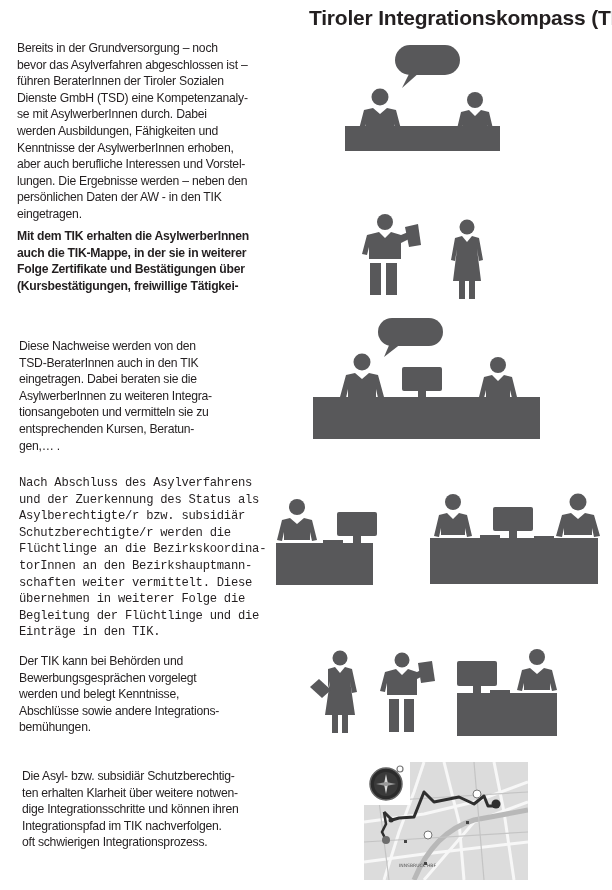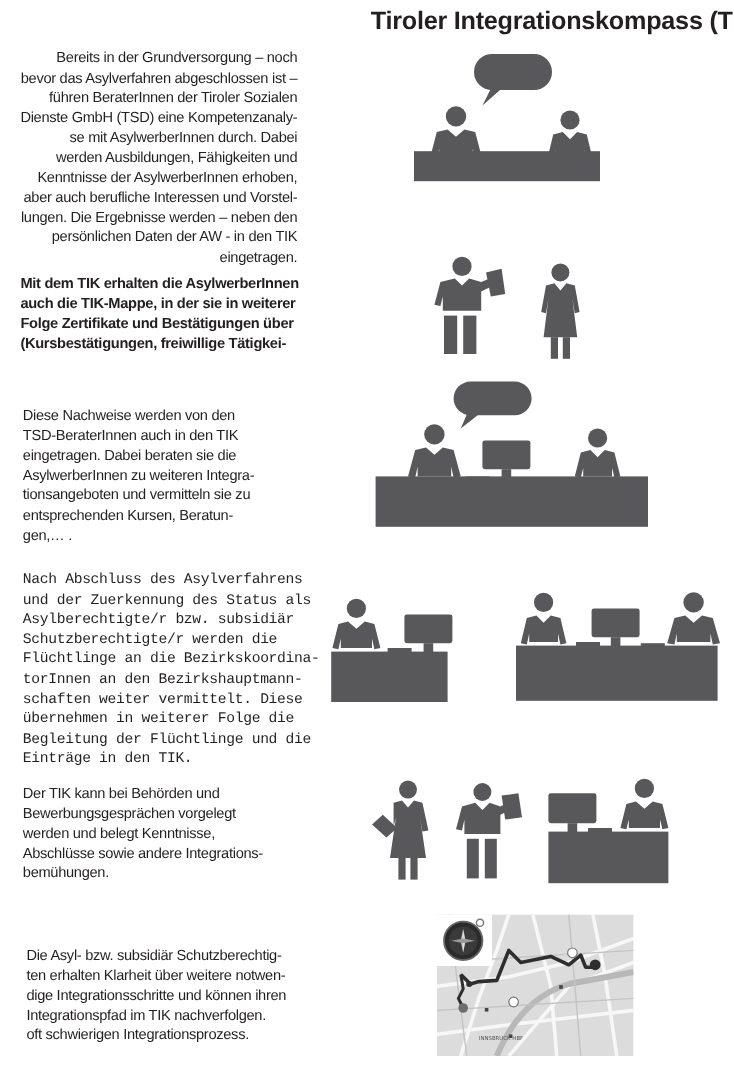--- a/index.html
+++ b/index.html
@@ -11,21 +11,21 @@
   .para span { display: block; white-space: nowrap; }
   .illus { position: absolute; }
   .illus svg { display: block; }
   .fill { fill: #58585a; }
 </style>
 </head>
 <body>
 
 <div class="title">Tiroler Integrationskompass (TIK)</div>
 
-<p class="para" style="left:17px; top:40px;text-align:right;">
+<p class="para" style="left:17px; top:40px;">
   <span>Bereits in der Grundversorgung – noch</span>
   <span>bevor das Asylverfahren abgeschlossen ist –</span>
   <span>führen BeraterInnen der Tiroler Sozialen</span>
   <span>Dienste GmbH (TSD) eine Kompetenzanaly-</span>
   <span>se mit AsylwerberInnen durch. Dabei</span>
   <span>werden Ausbildungen, Fähigkeiten und</span>
   <span>Kenntnisse der AsylwerberInnen erhoben,</span>
   <span>aber auch berufliche Interessen und Vorstel-</span>
   <span>lungen. Die Ergebnisse werden – neben den</span>
   <span>persönlichen Daten der AW - in den TIK</span>
@@ -187,21 +187,21 @@
       <rect class="fill" x="185" y="45" width="20" height="4"></rect>
     </g>
     <g>
       <circle class="fill" cx="232" cy="12" r="8"></circle>
       <path class="fill" d="M217 25 L225 23 L232 29 L239 23 L247 25 L252 45 L247 46 L245 38 L245 45 L219 45 L219 38 L217 46 L212 45 Z"></path>
     </g>
     <rect class="fill" x="152" y="48" width="100" height="43"></rect>
   </svg>
 </div>
 
-<p class="para" style="left:22px; top:788px;">
+<p class="para" style="left:22px; top:768px;">
   <span>Die Asyl- bzw. subsidiär Schutzberechtig-</span>
   <span>ten erhalten Klarheit über weitere notwen-</span>
   <span>dige Integrationsschritte und können ihren</span>
   <span>Integrationspfad im TIK nachverfolgen.</span>
   <span>oft schwierigen Integrationsprozess.</span>
 </p>
 
 <div class="illus" style="left:364px; top:762px;">
   <svg width="164" height="118" viewBox="0 0 164 118">
     <g>

